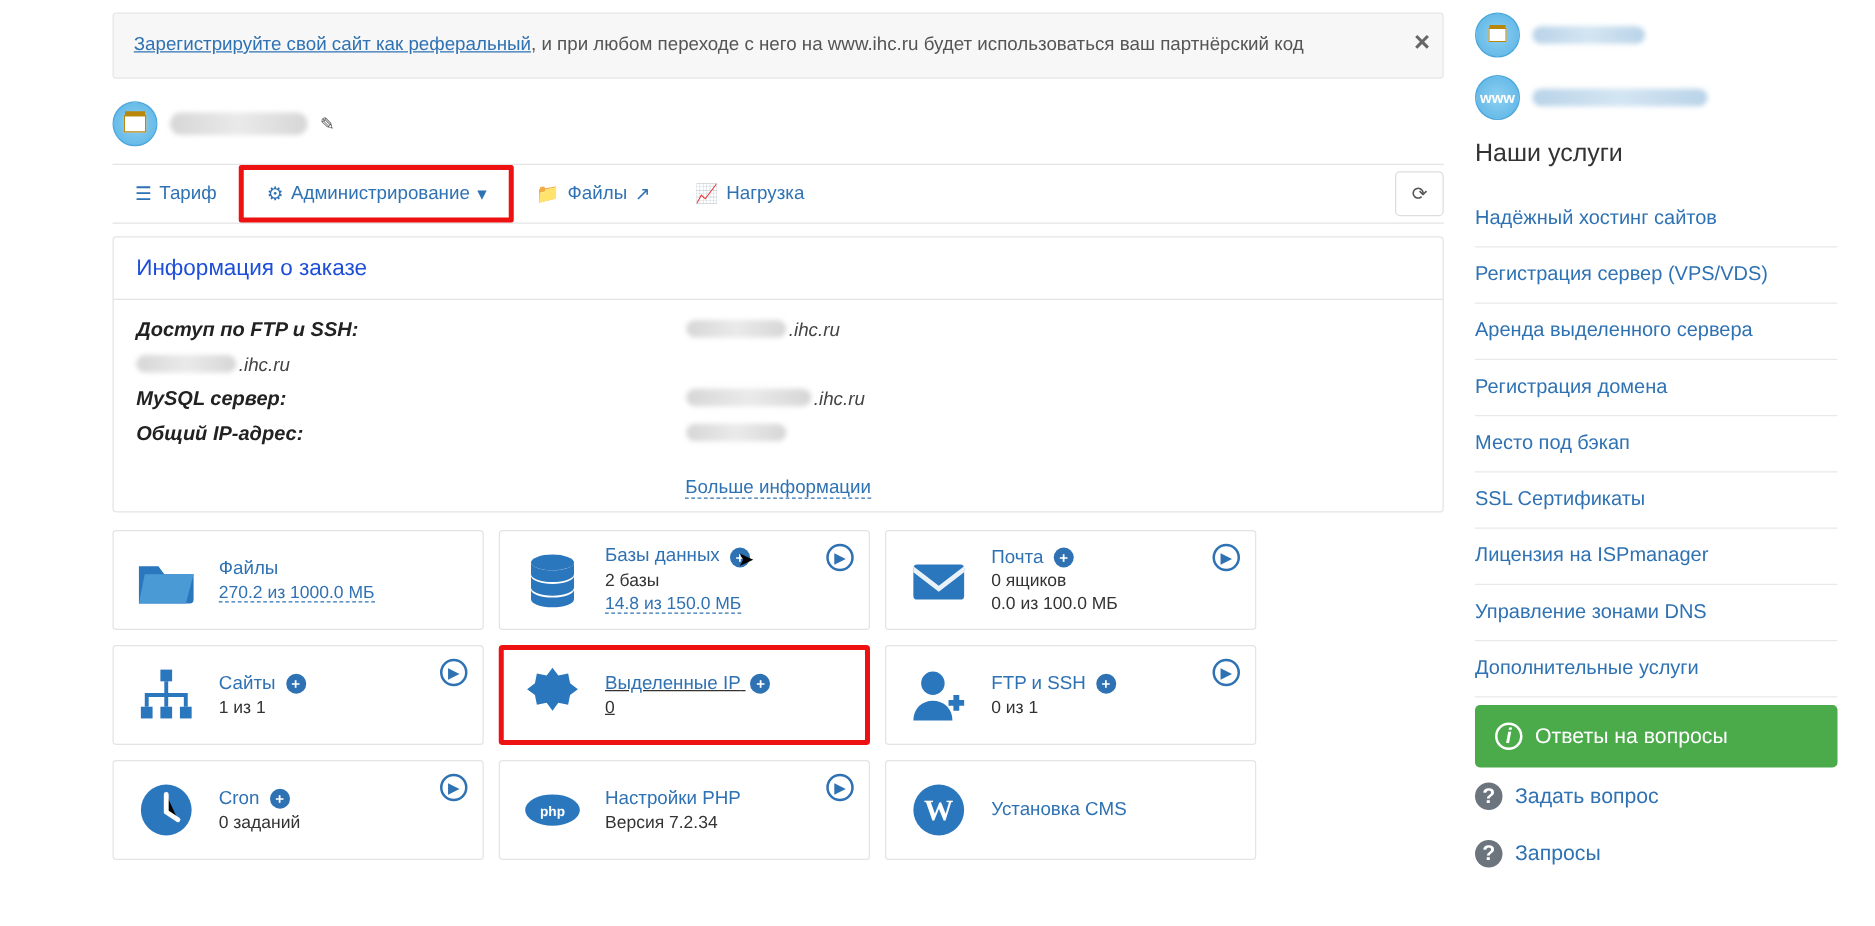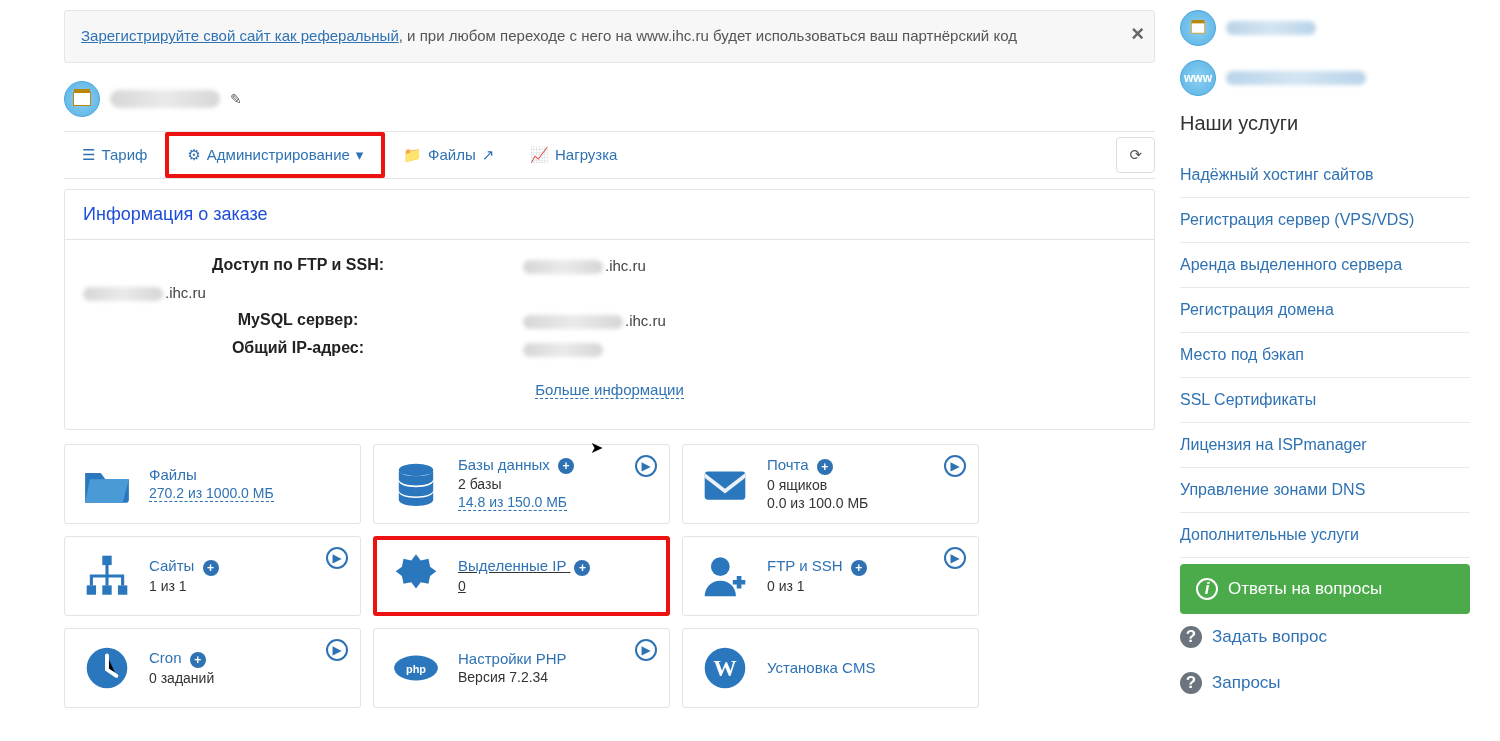--- a/index.html
+++ b/index.html
@@ -8,21 +8,21 @@
   background: #fff;
   color: #333;
   font-size: 15px;
   width: 1500px;
 }
 .container {
   display: flex;
   gap: 25px;
   padding: 10px 0 0 0;
 }
-.main { flex: 1; margin-left: 64px; }
+.main { flex: 1; margin-left: 90px; }
 .sidebar { width: 290px; margin-right: 30px; }
 
 
 .alert {
   background: #f7f7f7;
   border: 1px solid #e6e6e6;
   padding: 14px 40px 14px 16px;
   border-radius: 3px;
   position: relative;
   margin-bottom: 18px;
@@ -84,29 +84,29 @@
 .panel {
   border:1px solid #e4e4e4; border-radius:3px;
   margin-bottom: 14px;
 }
 .panel-header{
   padding:14px 18px; border-bottom:1px solid #e4e4e4;
   font-size:18px; color:#1d4ed8;
 }
 .info-rows { padding: 16px 18px 6px; }
 .info-row { display:flex; margin-bottom:10px; }
-.info-label { width: 440px; text-align:center; font-weight:700; color:#222; padding-right:10px; font-size:16px;}
-.info-value { color:#444; display:flex;align-items:flex-end;gap:2px;}
+.info-label { width: 440px; text-align:left; font-weight:700; color:#222; padding-right:10px; font-size:16px;font-style:italic;}
+.info-value { color:#444; display:flex;align-items:flex-start;gap:2px;font-style:italic;}
 .blur-val {
   width: 80px; height: 14px; border-radius: 7px;
   background: linear-gradient(90deg,#d6d6d6,#eaeaea,#d6d6d6);
   filter: blur(2px);
   display:inline-block;
 }
-.more-link { text-align:center; padding: 8px 0 31px; }
+.more-link { text-align:center; padding: 8px 0 11px; }
 .more-link a { color:#2f72b3; text-decoration:none; border-bottom:1px dashed #2f72b3;}
 
 
 .cards { display:flex; flex-wrap:wrap; gap: 12px; }
 .card {
   border:1px solid #e4e4e4; border-radius:3px;
   padding: 10px 14px; width: 297px; height: 80px;
   display:flex; align-items:center; gap: 14px;
   position:relative;
   background:#fff;

